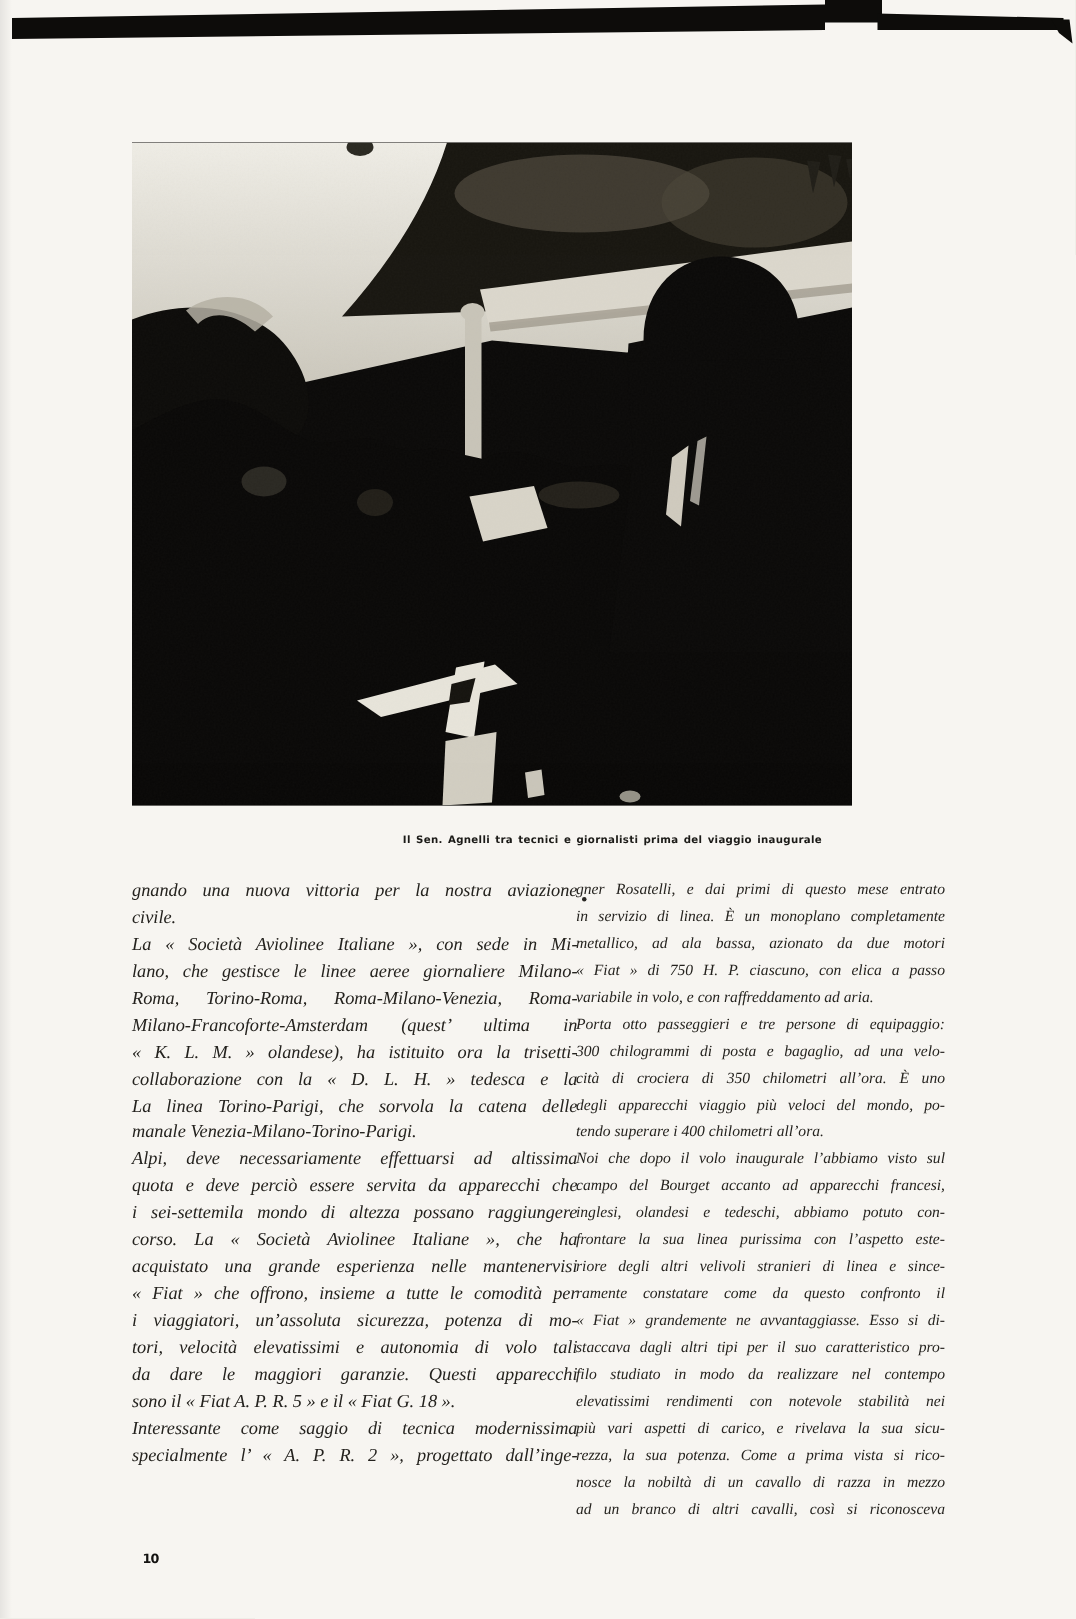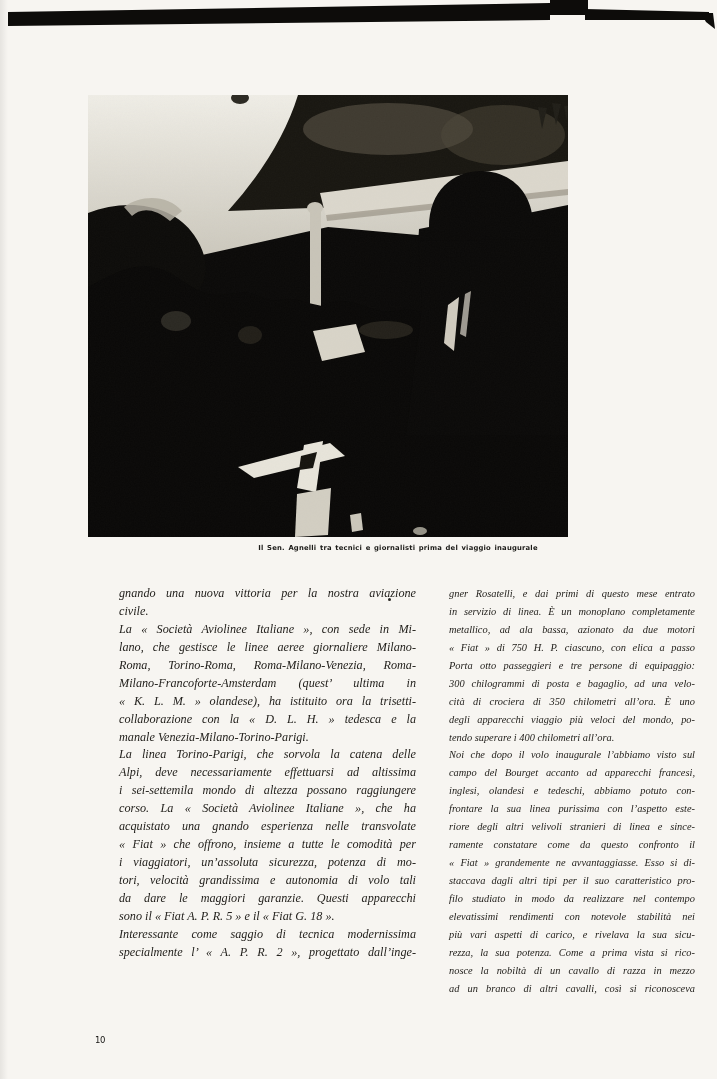--- a/index.html
+++ b/index.html
@@ -13,40 +13,40 @@
     background:linear-gradient(90deg,rgba(0,0,0,.07),rgba(0,0,0,0));
     pointer-events:none;
   }
   .top-marks{position:absolute;left:0;top:0;width:717px;height:40px;}
   .photo{
     position:absolute;left:88px;top:95px;width:480px;height:442px;margin:0;
     background:#0a0908;overflow:hidden;
   }
   .photo svg{display:block;width:100%;height:100%;}
   .caption{
-    position:absolute;left:248px;top:544px;width:300px;
+    position:absolute;left:248px;top:556px;width:300px;
     font-family:"DejaVu Sans",sans-serif;font-weight:700;font-size:6.8px;
-    letter-spacing:.2px;word-spacing:1px;text-align:center;color:#1b1a17;
+    letter-spacing:.2px;word-spacing:1px;text-align:right;color:#1b1a17;
   }
-  .col{position:absolute;top:585px;font-style:italic;margin-left:31px;}
+  .col{position:absolute;top:585px;font-style:italic;}
   .col-left{left:88px;width:297px;font-size:12.2px;}
-  .col-right{left:418px;width:246px;font-size:10.4px;}
+  .col-right{left:384px;width:246px;font-size:10.4px;}
   .line{
     display:block;height:17.95px;line-height:17.95px;white-space:nowrap;
     text-align:justify;text-align-last:justify;overflow:visible;
   }
   .line.end{text-align-last:left;}
   .ink-speck{
     position:absolute;left:388px;top:598px;width:3px;height:3px;border-radius:50%;
     background:#2a2824;
     font-size:0;
   }
   .page-number{
     position:absolute;left:95px;top:1035px;
-    font-family:"DejaVu Sans",sans-serif;font-weight:400;font-size:8.5px;
+    font-family:"DejaVu Sans",sans-serif;font-weight:700;font-size:8.5px;
     letter-spacing:-0.5px;color:#141311;
   }
 </style>
 </head>
 <body>
 
 <div class="page">
 
   <svg class="top-marks" viewBox="0 0 717 40">
     <path d="M8,12 L550,3 L550,20 L8,26 Z" fill="#0d0c0a"></path>
@@ -119,39 +119,41 @@
 
   <div class="col col-left" id="col-left">
       <div class="line">gnando una nuova vittoria per la nostra aviazione</div>
       <div class="line end">civile.</div>
       <div class="line">La « Società Aviolinee Italiane », con sede in Mi-</div>
       <div class="line">lano, che gestisce le linee aeree giornaliere Milano-</div>
       <div class="line">Roma, Torino-Roma, Roma-Milano-Venezia, Roma-</div>
       <div class="line">Milano-Francoforte-Amsterdam (quest’ ultima in</div>
       <div class="line">« K. L. M. » olandese), ha istituito ora la trisetti-</div>
       <div class="line">collaborazione con la « D. L. H. » tedesca e la</div>
+      <div class="line">La linea Torino-Parigi, che sorvola la catena delle</div>
       <div class="line end">manale Venezia-Milano-Torino-Parigi.</div>
-      <div class="line">La linea Torino-Parigi, che sorvola la catena delle</div>
       <div class="line">Alpi, deve necessariamente effettuarsi ad altissima</div>
+      <div class="line">quota e deve perciò essere servita da apparecchi che</div>
       <div class="line">i sei-settemila mondo di altezza possano raggiungere</div>
       <div class="line">corso. La « Società Aviolinee Italiane », che ha</div>
-      <div class="line">acquistato una gnando esperienza nelle transvolate</div>
+      <div class="line">acquistato una grande esperienza nelle mantenervisi</div>
       <div class="line">« Fiat » che offrono, insieme a tutte le comodità per</div>
       <div class="line">i viaggiatori, un’assoluta sicurezza, potenza di mo-</div>
-      <div class="line">tori, velocità grandissima e autonomia di volo tali</div>
+      <div class="line">tori, velocità elevatissimi e autonomia di volo tali</div>
       <div class="line">da dare le maggiori garanzie. Questi apparecchi</div>
       <div class="line end">sono il « Fiat A. P. R. 5 » e il « Fiat G. 18 ».</div>
       <div class="line">Interessante come saggio di tecnica modernissima</div>
       <div class="line">specialmente l’ « A. P. R. 2 », progettato dall’inge-</div>
     </div>
   <div class="col col-right" id="col-right">
       <div class="line">gner Rosatelli, e dai primi di questo mese entrato</div>
       <div class="line">in servizio di linea. È un monoplano completamente</div>
       <div class="line">metallico, ad ala bassa, azionato da due motori</div>
       <div class="line">« Fiat » di 750 H. P. ciascuno, con elica a passo</div>
+      <div class="line end">variabile in volo, e con raffreddamento ad aria.</div>
       <div class="line">Porta otto passeggieri e tre persone di equipaggio:</div>
       <div class="line">300 chilogrammi di posta e bagaglio, ad una velo-</div>
       <div class="line">cità di crociera di 350 chilometri all’ora. È uno</div>
       <div class="line">degli apparecchi viaggio più veloci del mondo, po-</div>
       <div class="line end">tendo superare i 400 chilometri all’ora.</div>
       <div class="line">Noi che dopo il volo inaugurale l’abbiamo visto sul</div>
       <div class="line">campo del Bourget accanto ad apparecchi francesi,</div>
       <div class="line">inglesi, olandesi e tedeschi, abbiamo potuto con-</div>
       <div class="line">frontare la sua linea purissima con l’aspetto este-</div>
       <div class="line">riore degli altri velivoli stranieri di linea e since-</div>

